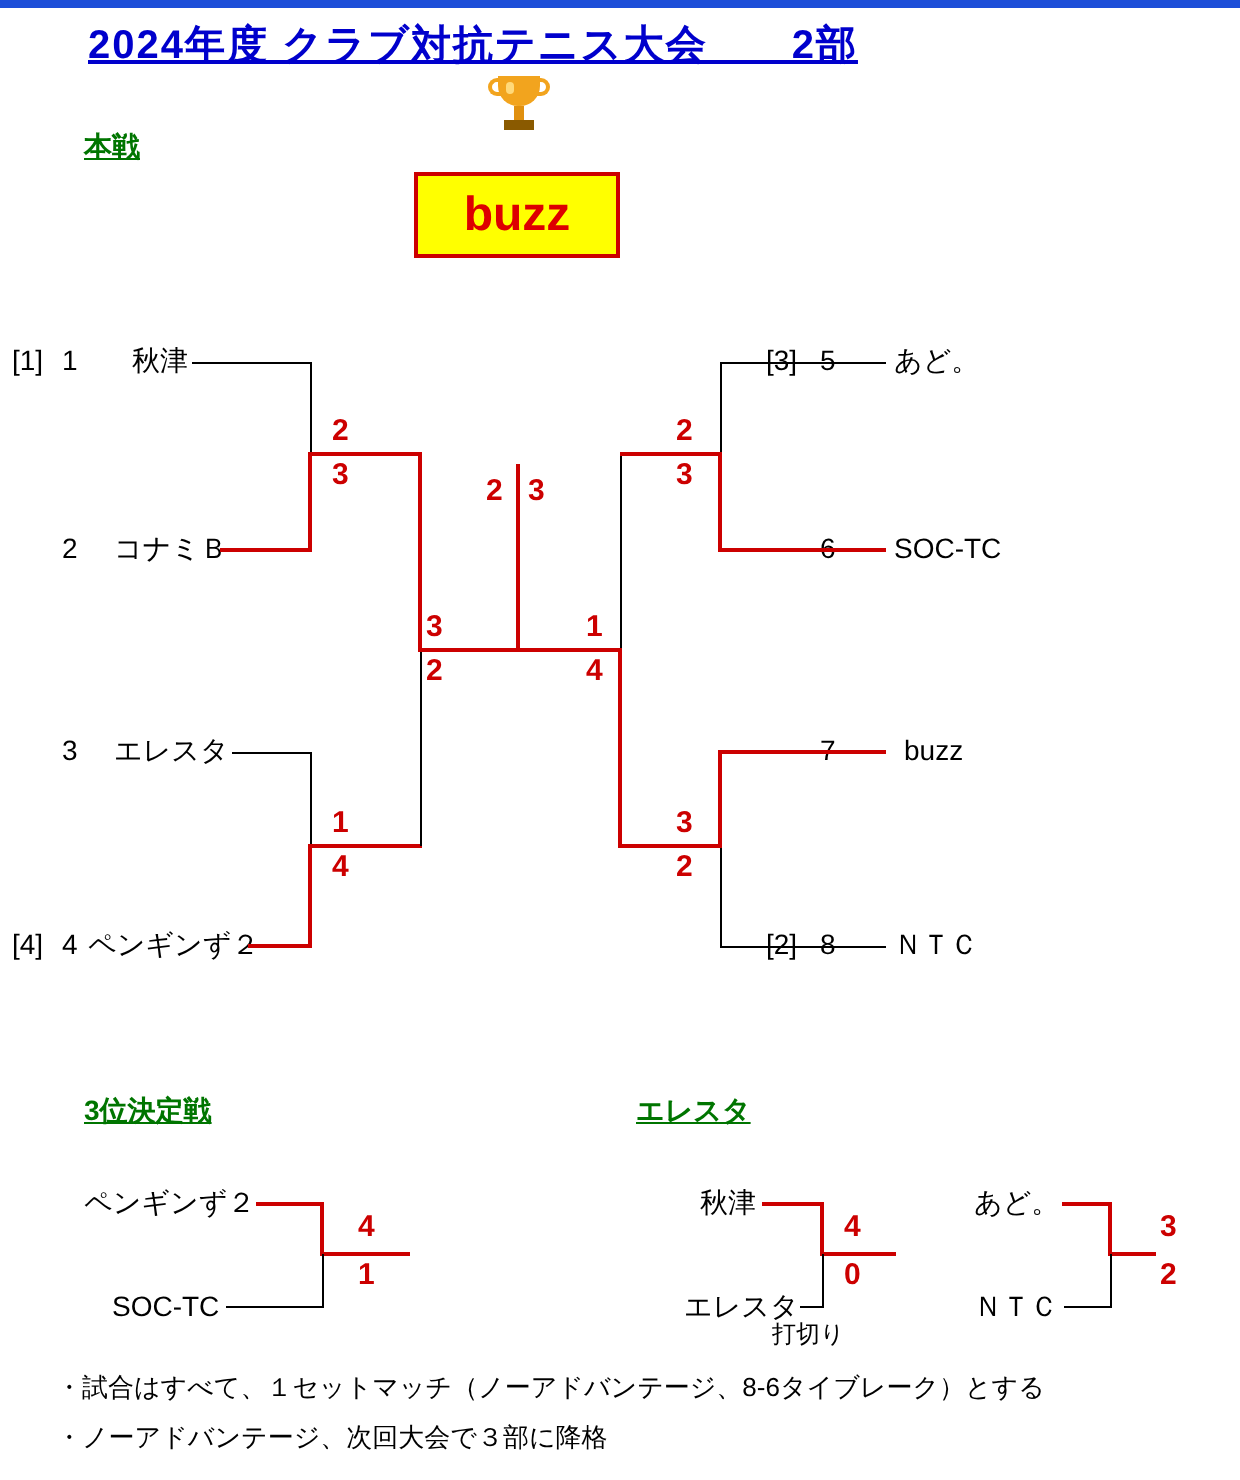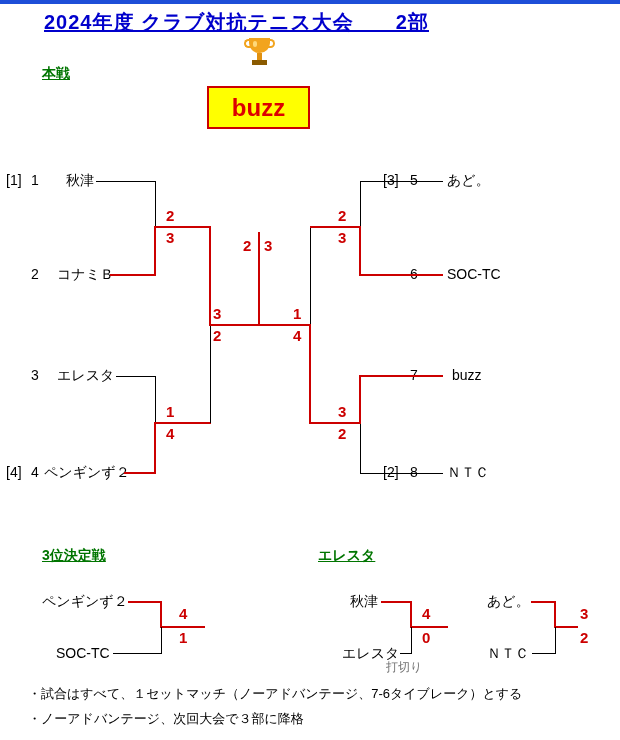--- a/index.html
+++ b/index.html
@@ -7,21 +7,21 @@
   body { font-family:"Liberation Sans","DejaVu Sans",sans-serif; }
   .page { position:relative; width:620px; height:740px; background:#ffffff; border-top:4px solid #1d4ed8; overflow:hidden; }
   .title { position:absolute; left:44px; top:5px; font-size:20px; font-weight:bold; color:#0000cc; text-decoration:underline; white-space:nowrap; letter-spacing:1px; }
   .sec { position:absolute; font-size:14px; font-weight:bold; color:#007500; text-decoration:underline; white-space:nowrap; }
   .team { position:absolute; font-size:14px; color:#000; white-space:nowrap; }
   .line { position:absolute; background:#000; }
   .line.win { background:#cc0000; }
   .score { position:absolute; font-size:15px; font-weight:bold; color:#cc0000; }
   .winner-box { position:absolute; left:207px; top:82px; width:103px; height:43px; background:#ffff00; border:2px solid #cc0000; display:flex; align-items:center; justify-content:center; font-size:24px; font-weight:bold; color:#dd0000; }
   .note { position:absolute; font-size:13px; color:#000; white-space:nowrap; }
-  .cutoff { position:absolute; font-size:12px; color:#737373; white-space:nowrap; }
+  .cutoff { position:absolute; font-size:12px; color:#000000; white-space:nowrap; }
   .trophy { position:absolute; left:246px; top:32px; width:27px; height:38px; }
   .t-cup { position:absolute; left:3px; top:2px; width:21px; height:15px; background:#f2a41e; border-radius:0 0 10px 10px; }
   .t-shine { position:absolute; left:7px; top:5px; width:4px; height:6px; background:#ffd97a; border-radius:2px; }
   .t-handle-l { position:absolute; left:-2px; top:3px; width:7px; height:9px; border:2px solid #f2a41e; border-right:none; border-radius:6px 0 0 6px; }
   .t-handle-r { position:absolute; right:-2px; top:3px; width:7px; height:9px; border:2px solid #f2a41e; border-left:none; border-radius:0 6px 6px 0; }
   .t-stem { position:absolute; left:11px; top:17px; width:5px; height:7px; background:#e09010; }
   .t-base { position:absolute; left:6px; top:24px; width:15px; height:5px; background:#8a5a00; }
 </style>
 </head>
 <body>
@@ -148,16 +148,16 @@
   <div class="team" style="left:487px; top:589px;">あど。</div>
   <div class="team" style="left:487px; top:641px;">ＮＴＣ</div>
   <div class="line win" style="left:531px; top:597px; width:25px; height:2px;"></div>
   <div class="line" style="left:532px; top:649px; width:24px; height:1px;"></div>
   <div class="line win" style="left:554px; top:597px; width:2px; height:27px;"></div>
   <div class="line" style="left:555px; top:623px; width:1px; height:27px;"></div>
   <div class="line win" style="left:556px; top:622px; width:22px; height:2px;"></div>
   <div class="score" style="left:580px; top:601px;">3</div>
   <div class="score" style="left:580px; top:625px;">2</div>
 
-  <div class="note" style="left:28px; top:681px;">・試合はすべて、１セットマッチ（ノーアドバンテージ、7-6タイブレーク）とする</div>
+  <div class="note" style="left:28px; top:681px;">・試合はすべて、１セットマッチ（ノーアドバンテージ、8-6タイブレーク）とする</div>
   <div class="note" style="left:28px; top:706px;">・ノーアドバンテージ、次回大会で３部に降格</div>
 
 </div>
 
 </body></html>

